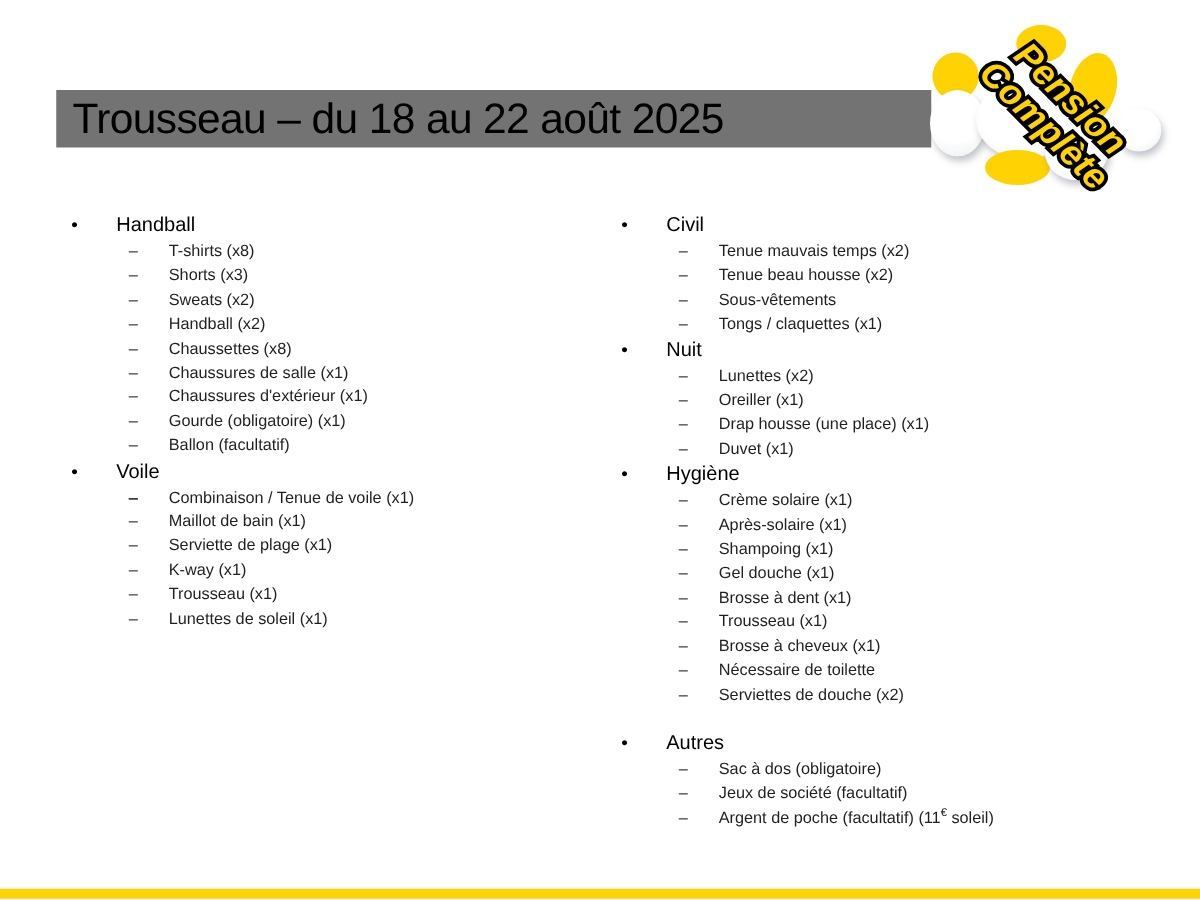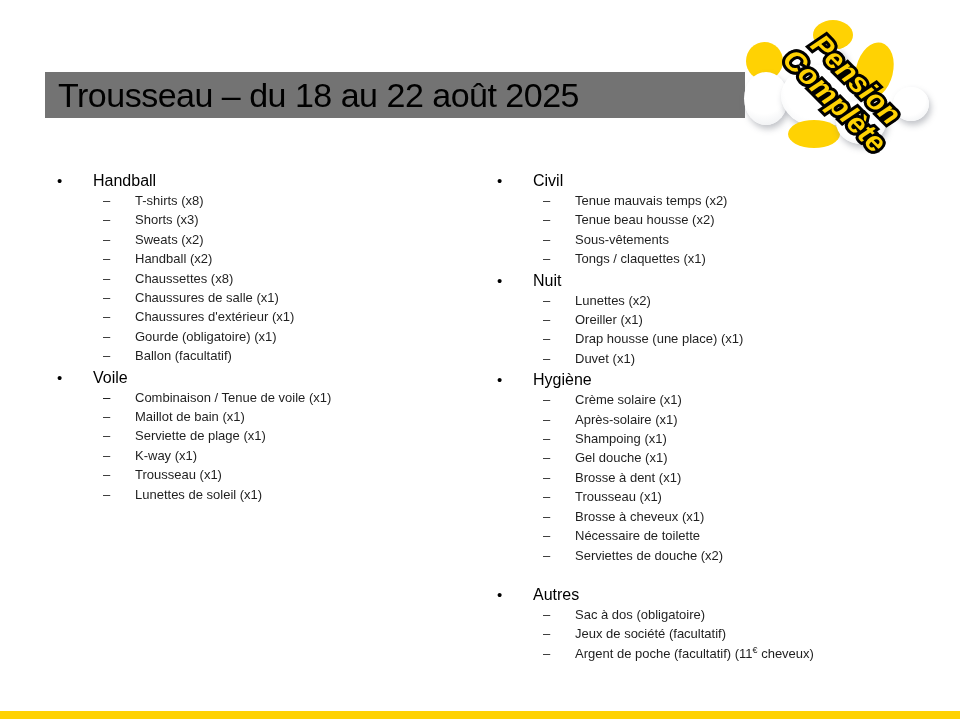--- a/index.html
+++ b/index.html
@@ -130,17 +130,17 @@
       <div class="l2"><span class="dash">–</span><span>Brosse à dent (x1)</span></div>
       <div class="l2"><span class="dash">–</span><span>Trousseau (x1)</span></div>
       <div class="l2"><span class="dash">–</span><span>Brosse à cheveux (x1)</span></div>
       <div class="l2"><span class="dash">–</span><span>Nécessaire de toilette</span></div>
       <div class="l2"><span class="dash">–</span><span>Serviettes de douche (x2)</span></div>
     </div>
     <div class="section gap">
       <div class="l1"><span class="bullet">•</span><span>Autres</span></div>
       <div class="l2"><span class="dash">–</span><span>Sac à dos (obligatoire)</span></div>
       <div class="l2"><span class="dash">–</span><span>Jeux de société (facultatif)</span></div>
-      <div class="l2"><span class="dash">–</span><span>Argent de poche (facultatif) (11</span><span class="sup">€</span><span> cheveux)</span></div>
+      <div class="l2"><span class="dash">–</span><span>Argent de poche (facultatif) (11</span><span class="sup">€</span><span> soleil)</span></div>
     </div>
   </div>
 
 <div class="footer-bar" style="background: rgb(255, 210, 3);"></div>
 
 </body></html>

